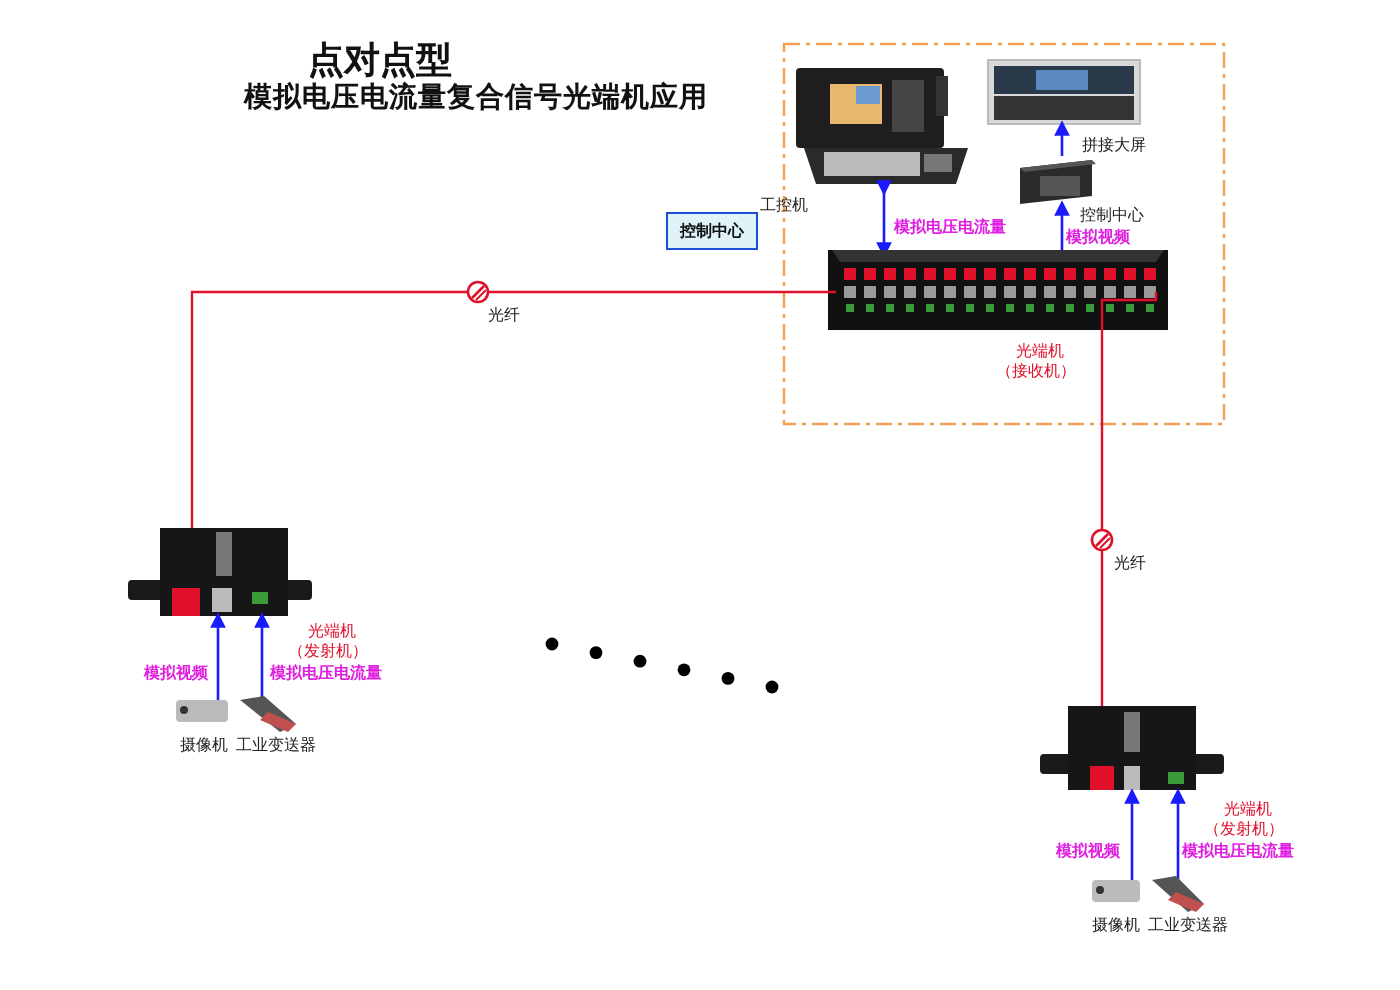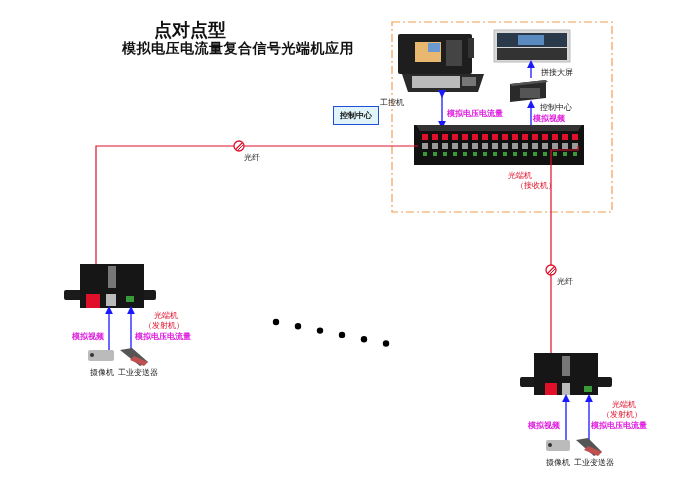--- a/index.html
+++ b/index.html
@@ -204,21 +204,21 @@
     </g>
 </svg>
 
 <div class="ctrl-box">控制中心</div>
 <div class="lbl lbl-black" style="left:380px;top:99px;">工控机</div>
 <div class="lbl lbl-black" style="left:541px;top:69px;">拼接大屏</div>
 <div class="lbl lbl-black" style="left:540px;top:104px;">控制中心</div>
 <div class="lbl lbl-mag" style="left:447px;top:110px;">模拟电压电流量</div>
 <div class="lbl lbl-mag" style="left:533px;top:115px;">模拟视频</div>
 <div class="lbl lbl-red" style="left:508px;top:172px;">光端机</div>
-<div class="lbl lbl-red" style="left:516px;top:182px;">（接收机）</div>
+<div class="lbl lbl-red" style="left:498px;top:182px;">（接收机）</div>
 
 <div class="lbl lbl-black" style="left:244px;top:154px;">光纤</div>
 <div class="lbl lbl-black" style="left:557px;top:278px;">光纤</div>
 
 <div class="lbl lbl-red" style="left:154px;top:312px;">光端机</div>
 <div class="lbl lbl-red" style="left:144px;top:322px;">（发射机）</div>
 <div class="lbl lbl-mag" style="left:72px;top:333px;">模拟视频</div>
 <div class="lbl lbl-mag" style="left:135px;top:333px;">模拟电压电流量</div>
 <div class="lbl lbl-black" style="left:90px;top:369px;">摄像机</div>
 <div class="lbl lbl-black" style="left:118px;top:369px;">工业变送器</div>

